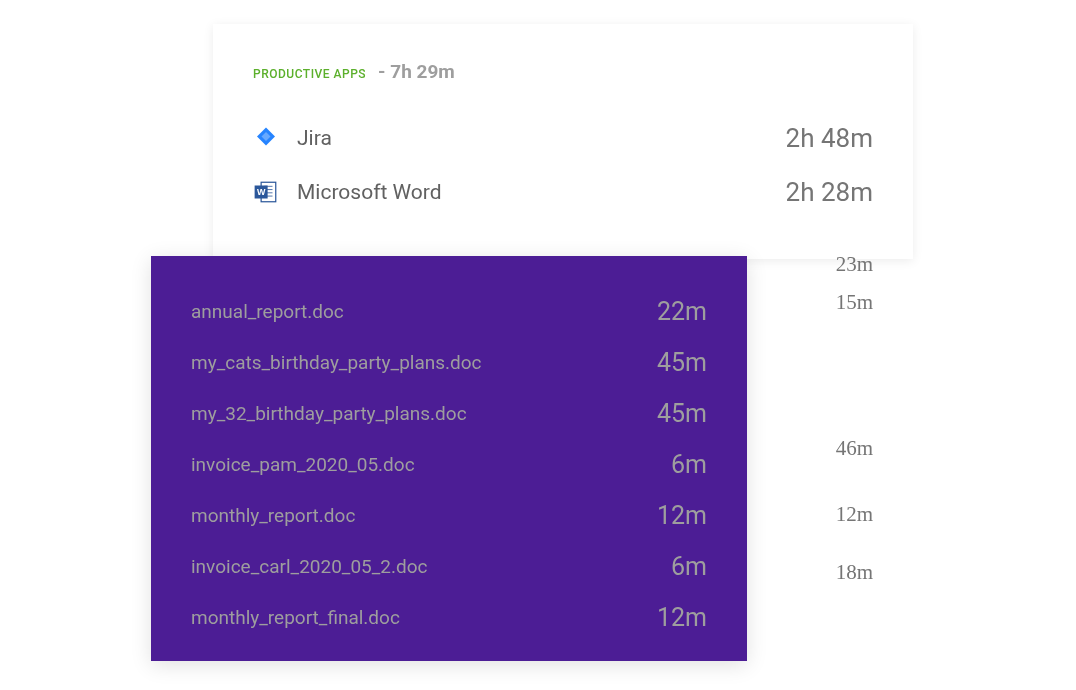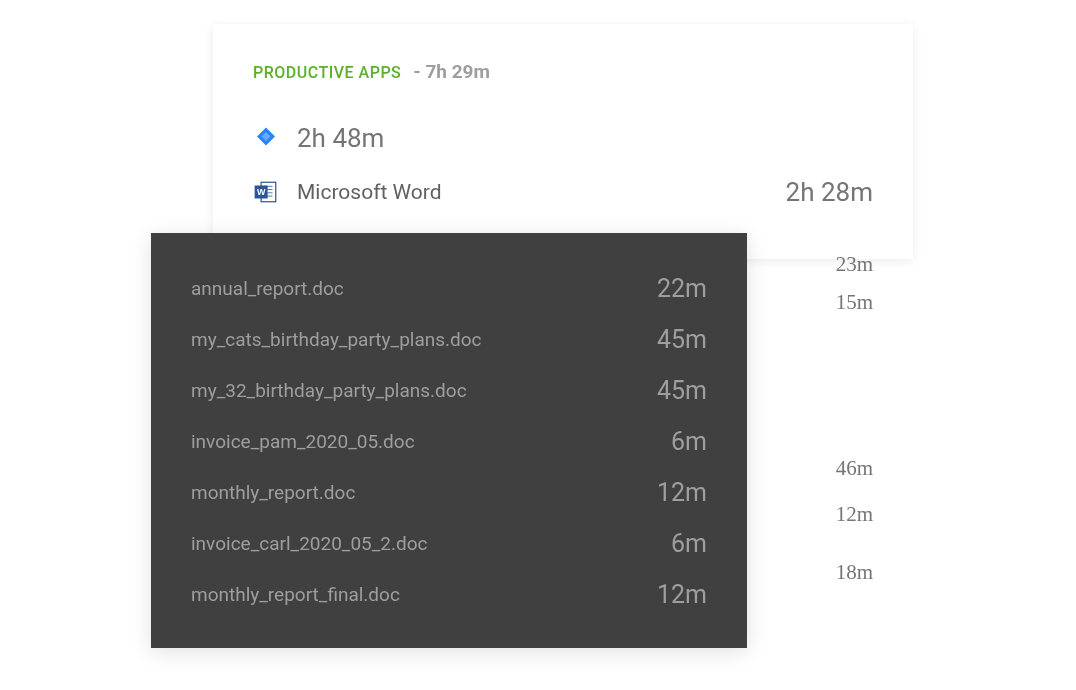--- a/index.html
+++ b/index.html
@@ -21,21 +21,21 @@
       width: 700px;
       background: #ffffff;
       box-shadow: 0 2px 10px rgba(0,0,0,0.08);
       padding: 36px 40px 40px 40px;
     }
     .header {
       margin-bottom: 28px;
     }
     .header-title {
       color: #5cb02c;
-      font-size: 16px;
+      font-size: 12px;
       font-weight: 500;
       letter-spacing: 0.5px;
       display: inline;
     }
     .header-sub {
       color: #9e9e9e;
       font-size: 19px;
       font-weight: 700;
       display: inline;
       margin-left: 8px;
@@ -61,25 +61,25 @@
       flex: 1;
     }
     .app-time {
       color: #757575;
       font-size: 26px;
       font-weight: 400;
     }
     .popup-card {
       position: absolute;
       left: 151px;
-      top: 233px;
+      top: 256px;
       width: 596px;
-      background: #404040;
+      background: #4c1d95;
       box-shadow: 0 4px 20px rgba(0,0,0,0.12);
-      padding: 30px 40px 28px 40px;
+      padding: 30px 40px 18px 40px;
     }
     .doc-row {
       display: flex;
       align-items: center;
       padding: 11px 0;
     }
     .doc-name {
       color: #9e9e9e;
       font-size: 19px;
       font-weight: 400;
@@ -111,20 +111,21 @@
     <span class="header-sub">- 7h 29m</span>
   </div>
 
   <div class="app-row">
     <span class="app-icon">
       <svg viewBox="0 0 32 32" width="24" height="24">
         <path d="M16 2 L28 14 L16 26 L4 14 Z" fill="#2684FF"></path>
         <path d="M16 8 L22 14 L16 20 L10 14 Z" fill="#ffffff" opacity="0.3"></path>
       </svg>
     </span>
+    <span class="app-name">Jira</span>
     <span class="app-time">2h 48m</span>
   </div>
 
   <div class="app-row">
     <span class="app-icon">
       <svg viewBox="0 0 32 32" width="26" height="26">
         <rect x="10" y="4" width="18" height="24" fill="#ffffff" stroke="#2B579A" stroke-width="1.5"></rect>
         <line x1="14" y1="9" x2="24" y2="9" stroke="#2B579A" stroke-width="1"></line>
         <line x1="14" y1="13" x2="24" y2="13" stroke="#2B579A" stroke-width="1"></line>
         <line x1="14" y1="17" x2="24" y2="17" stroke="#2B579A" stroke-width="1"></line>
@@ -133,21 +134,21 @@
         <text x="10" y="20" font-size="11" font-weight="bold" fill="#ffffff" text-anchor="middle" font-family="Arial">W</text>
       </svg>
     </span>
     <span class="app-name">Microsoft Word</span>
     <span class="app-time">2h 28m</span>
   </div>
 
   <div id="bg-times-container"></div>
 <div class="hidden-times" style="top: 228px; position: absolute;"><span class="hidden-time-item">23m</span></div>
     <div class="hidden-times" style="top: 266px; position: absolute;"><span class="hidden-time-item">15m</span></div>
-    <div class="hidden-times" style="top: 432px; position: absolute;"><span class="hidden-time-item">46m</span></div>
+    <div class="hidden-times" style="top: 412px; position: absolute;"><span class="hidden-time-item">46m</span></div>
     <div class="hidden-times" style="top: 478px; position: absolute;"><span class="hidden-time-item">12m</span></div>
     <div class="hidden-times" style="top: 536px; position: absolute;"><span class="hidden-time-item">18m</span></div>
   </div>
 
 <div class="popup-card">
   <div id="docs-container">
       <div class="doc-row">
         <span class="doc-name">annual_report.doc</span>
         <span class="doc-time">22m</span>
       </div>

